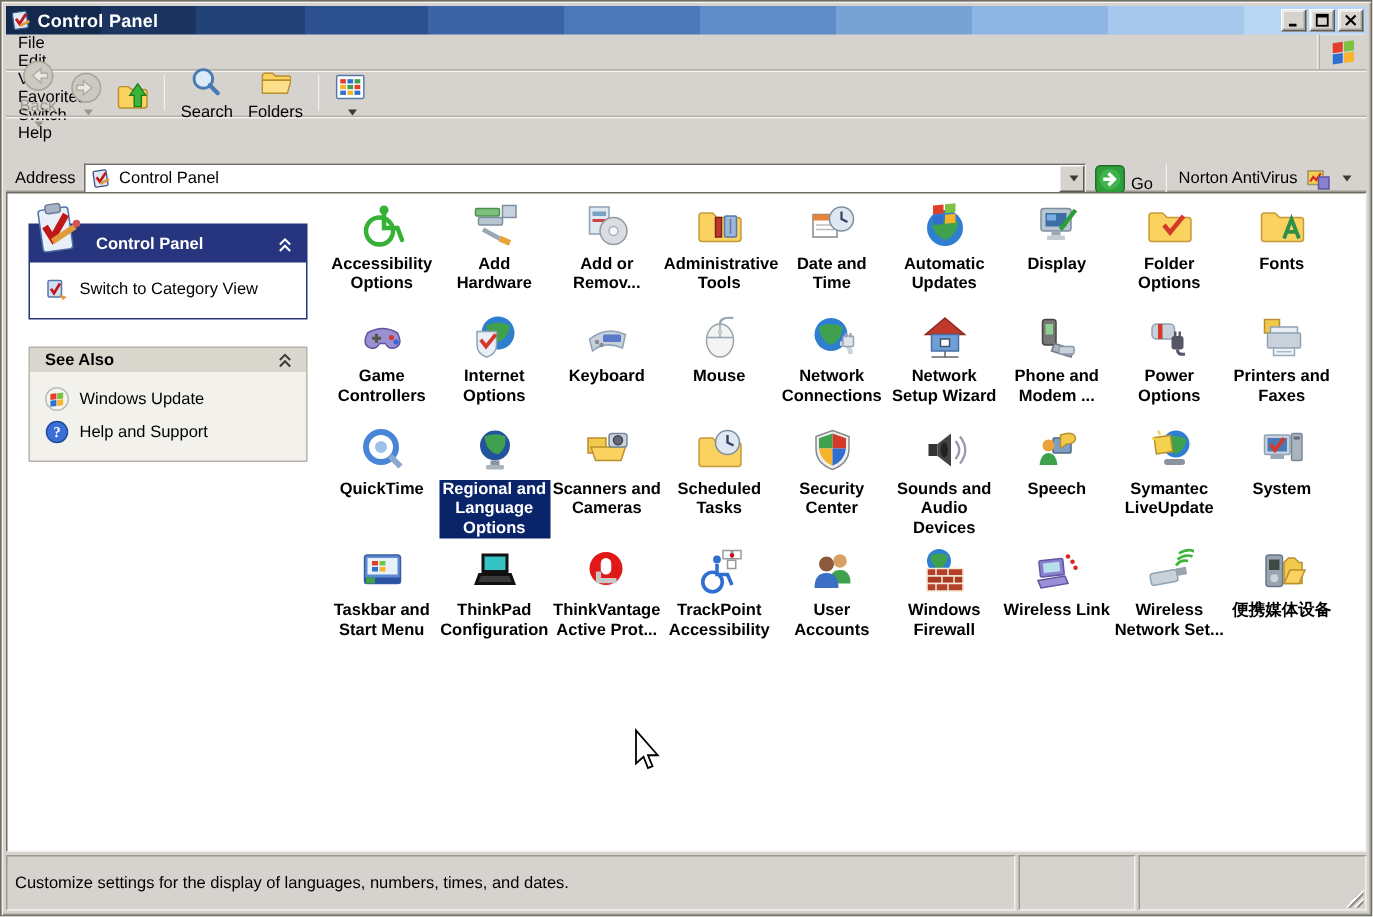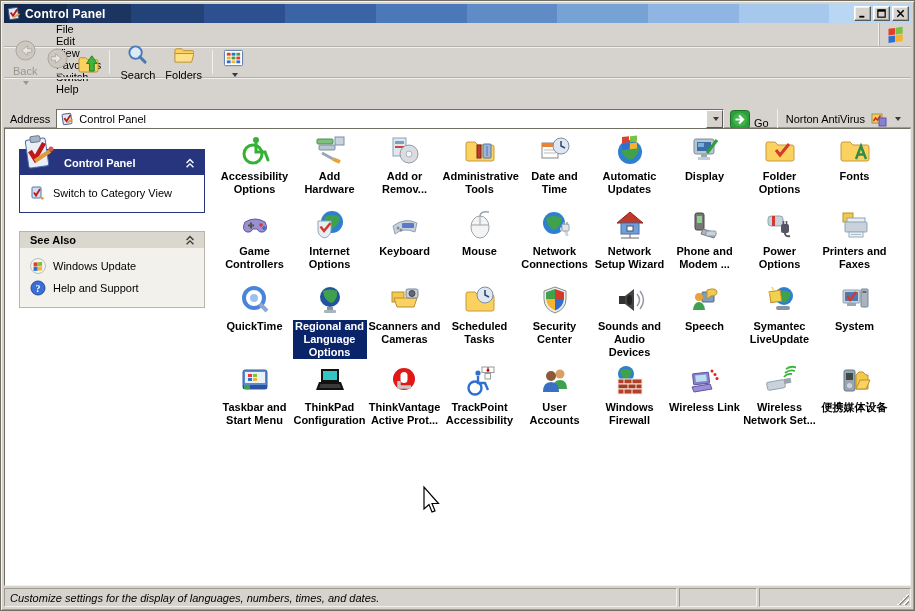--- a/index.html
+++ b/index.html
@@ -9,21 +9,21 @@
           box-shadow:inset 1px 1px 0 #f5f4f1, inset -1px -1px 0 #9c9a8f;padding:3px;display:flex;flex-direction:column;}
   
   .titlebar{height:19px;display:flex;align-items:center;padding:0 2px;
     background:linear-gradient(90deg,#14294e 0%,#14294e 7%,#1b3560 7%,#1b3560 14%,#234278 14%,#234278 22%,#2d5190 22%,#2d5190 31%,#3a64a6 31%,#3a64a6 41%,#4b78b8 41%,#4b78b8 51%,#5f8cc6 51%,#5f8cc6 61%,#77a2d4 61%,#77a2d4 71%,#8fb6e2 71%,#8fb6e2 81%,#a5c8ec 81%,#a5c8ec 91%,#b9d6f2 91%,#b9d6f2 100%);}
   .titlebar .title{color:#fff;font-weight:bold;font-size:12px;margin-left:4px;flex:1;letter-spacing:.2px;}
   .winbtn{width:17px;height:15px;margin-left:2px;background:#d6d3ce;border:1px solid;border-color:#fff #5c5952 #5c5952 #fff;
           box-shadow:inset -1px -1px 0 #a8a49c,inset 1px 1px 0 #f2f0ed;display:flex;align-items:center;justify-content:center;}
   .winbtn svg{width:11px;height:11px;display:block;}
   
   .menubar{height:24px;display:flex;align-items:stretch;border-bottom:1px solid #b5b1a9;box-shadow:0 1px 0 #f2f0ed;}
-  .menuitem{padding:0 8px;display:flex;align-items:center;cursor:default;margin-left:44px;}
+  .menuitem{padding:0 8px;display:flex;align-items:center;cursor:default;}
   .menuspacer{flex:1;}
   .menulogo{width:32px;border-left:1px solid #b5b1a9;box-shadow:-1px 0 0 #f2f0ed;display:flex;align-items:center;justify-content:center;}
   .menulogo svg{width:20px;height:20px;}
   
   .toolbar{height:31px;display:flex;align-items:center;padding:0 4px;border-bottom:1px solid #b5b1a9;box-shadow:0 1px 0 #f2f0ed;}
   .tbtn{display:flex;align-items:center;gap:4px;padding:2px 4px;border:1px solid transparent;flex-direction:column;}
   .tbtn .tlabel{font-size:11px;}
   .tbtn.disabled .tlabel{color:#9a968c;}
   .tsep{width:1px;height:24px;background:#b5b1a9;border-right:1px solid #f2f0ed;margin:0 5px;}
   .caret{width:0;height:0;border-left:3px solid transparent;border-right:3px solid transparent;border-top:4px solid #3c3a34;margin-left:2px;}
@@ -59,21 +59,21 @@
   .panel-item .ico svg{width:16px;height:16px;}
   .cp-bigicon{position:absolute;left:13px;top:4px;width:38px;height:42px;z-index:3;}
   .cp-bigicon svg{width:38px;height:42px;}
   
   .grid{position:absolute;left:212px;top:1px;display:grid;grid-template-columns:repeat(9,75px);grid-template-rows:75px 75px 81px 76px;font-weight:bold;}
   .cell{display:flex;flex-direction:column;align-items:center;padding-top:4px;}
   .cell .ico svg{width:32px;height:32px;}
   .lbl{margin-top:4px;font-size:11px;line-height:13px;text-align:center;max-width:74px;}
   .lbl.sel{background:#0a246a;color:#fff;padding:0 2px;}
   
-  .statusbar{height:21px;display:flex;gap:2px;padding-top:2px;font-style:italic;}
+  .statusbar{height:39px;display:flex;gap:2px;padding-top:2px;}
   .sb-pane{background:#d6d3ce;border:1px solid;border-color:#9c9a8f #f2f0ed #f2f0ed #9c9a8f;display:flex;align-items:center;padding:0 5px;}
   .sb-main{flex:1;}
   .sb-2{width:78px;}
   .sb-3{width:152px;position:relative;}
   .grip{position:absolute;right:1px;bottom:1px;width:12px;height:12px;
         background:linear-gradient(135deg,transparent 0 50%,#fff 50% 58%,#928f86 58% 66%,transparent 66% 74%,#fff 74% 80%,#928f86 80% 88%,transparent 88%);}
   .cursor{position:absolute;left:414px;top:356px;z-index:9;}
   .cursor svg{width:22px;height:32px;}
 </style>
 </head>

